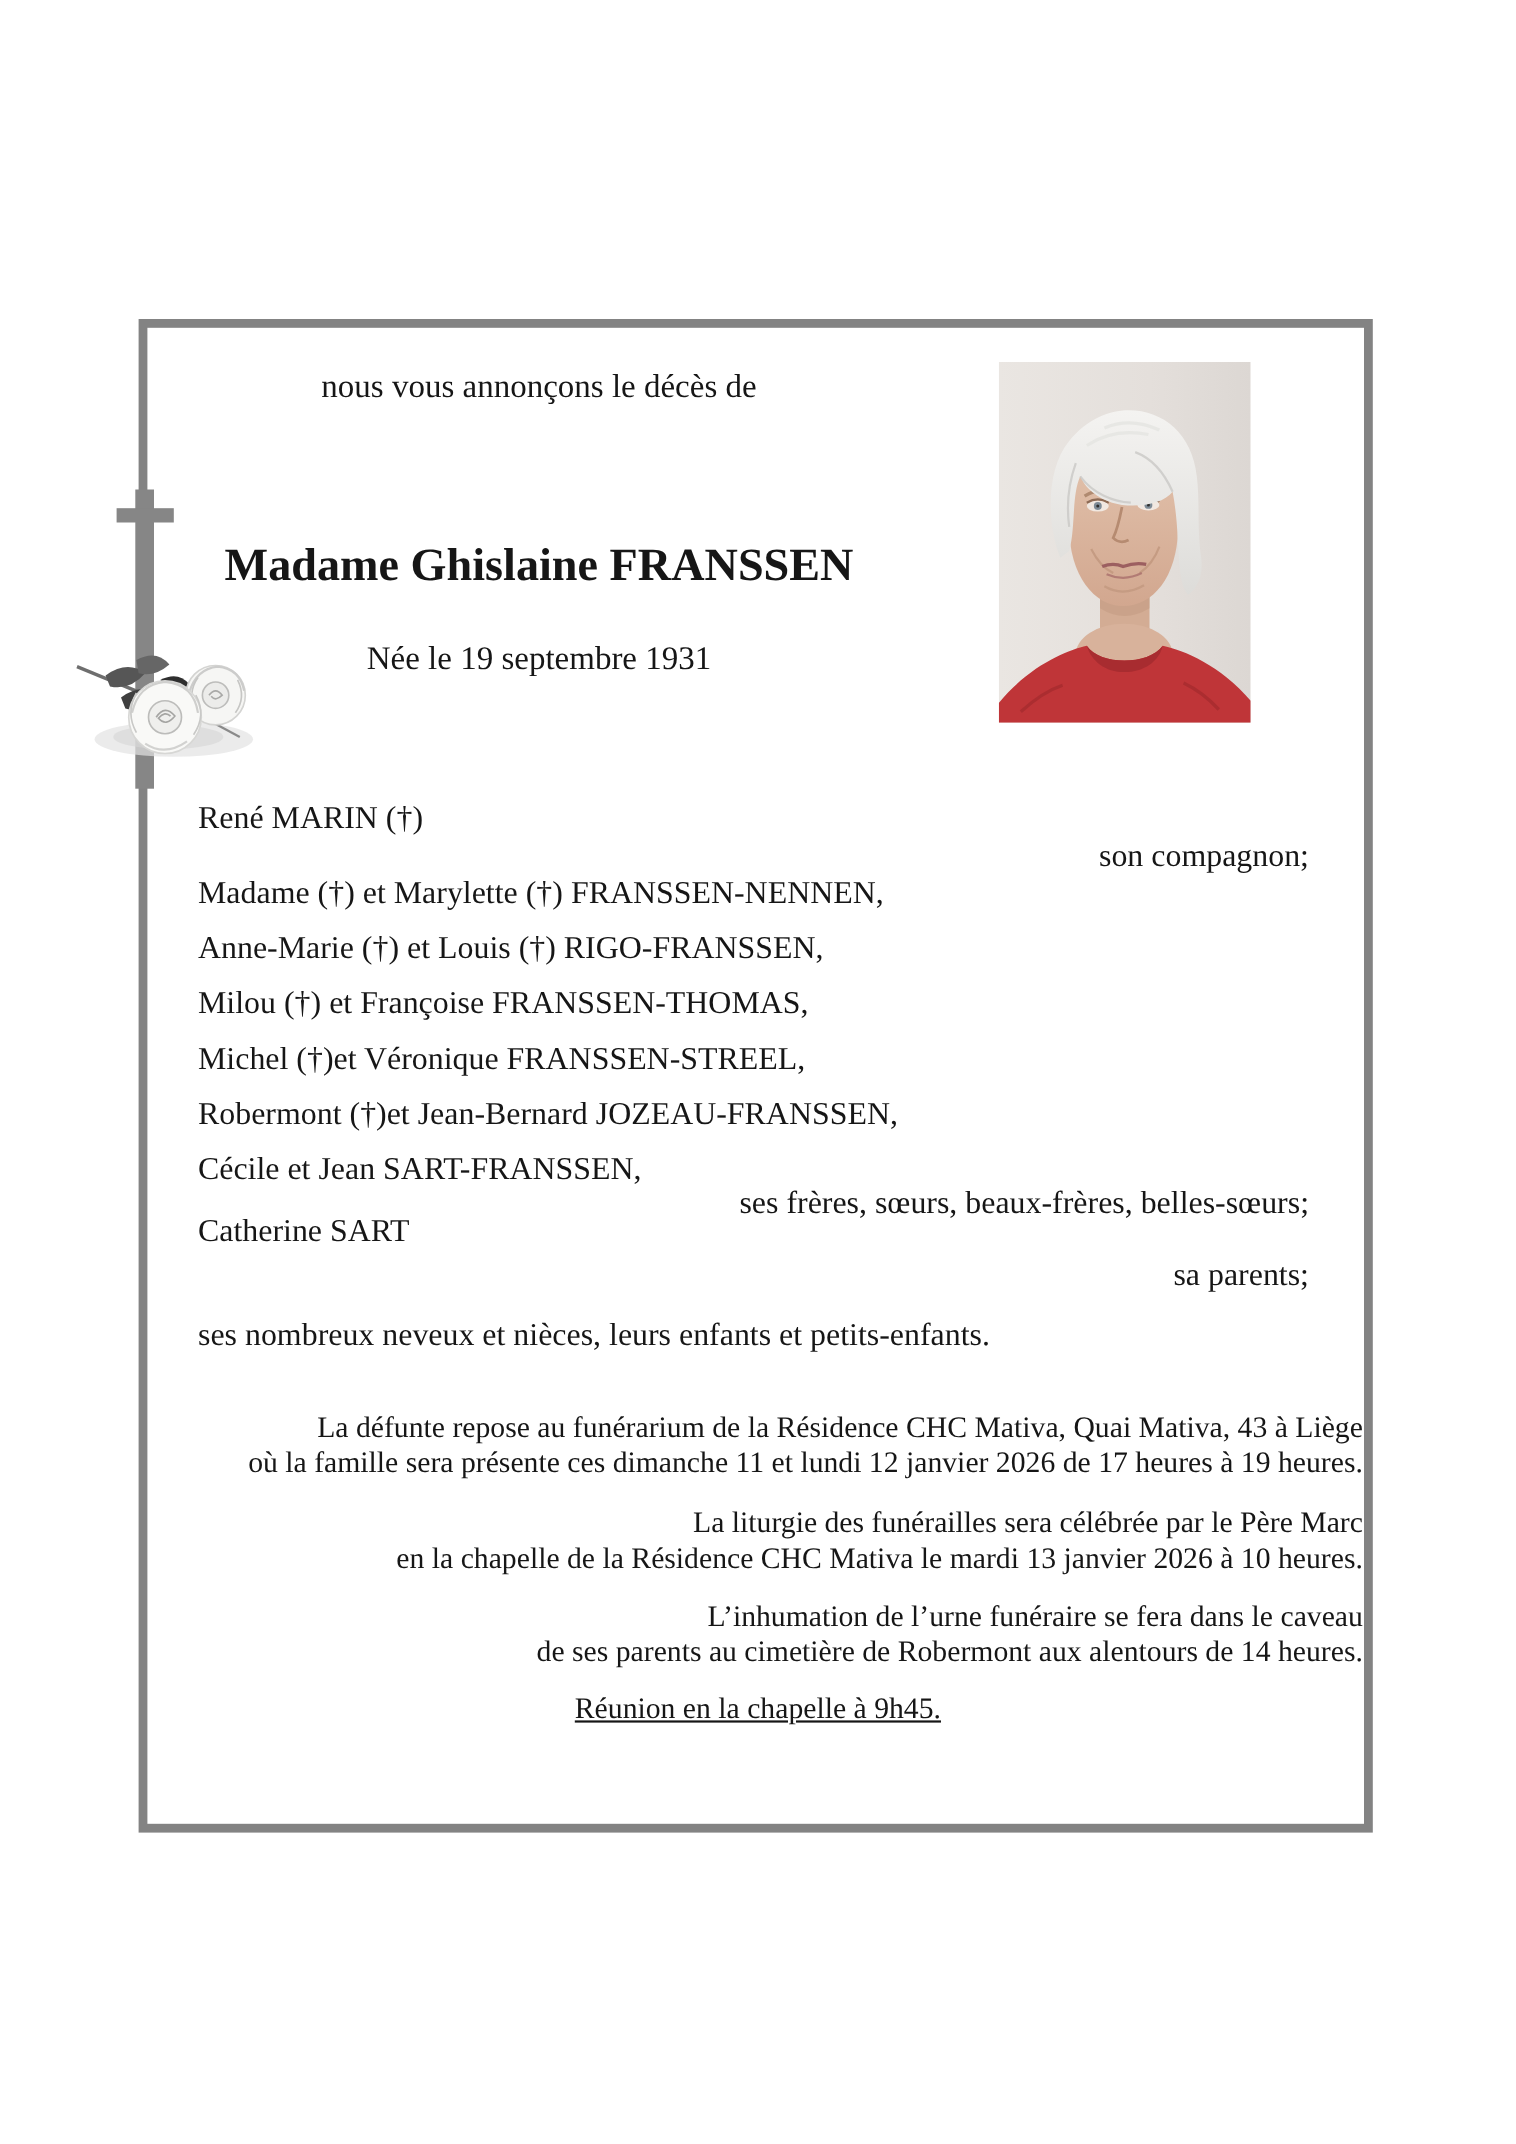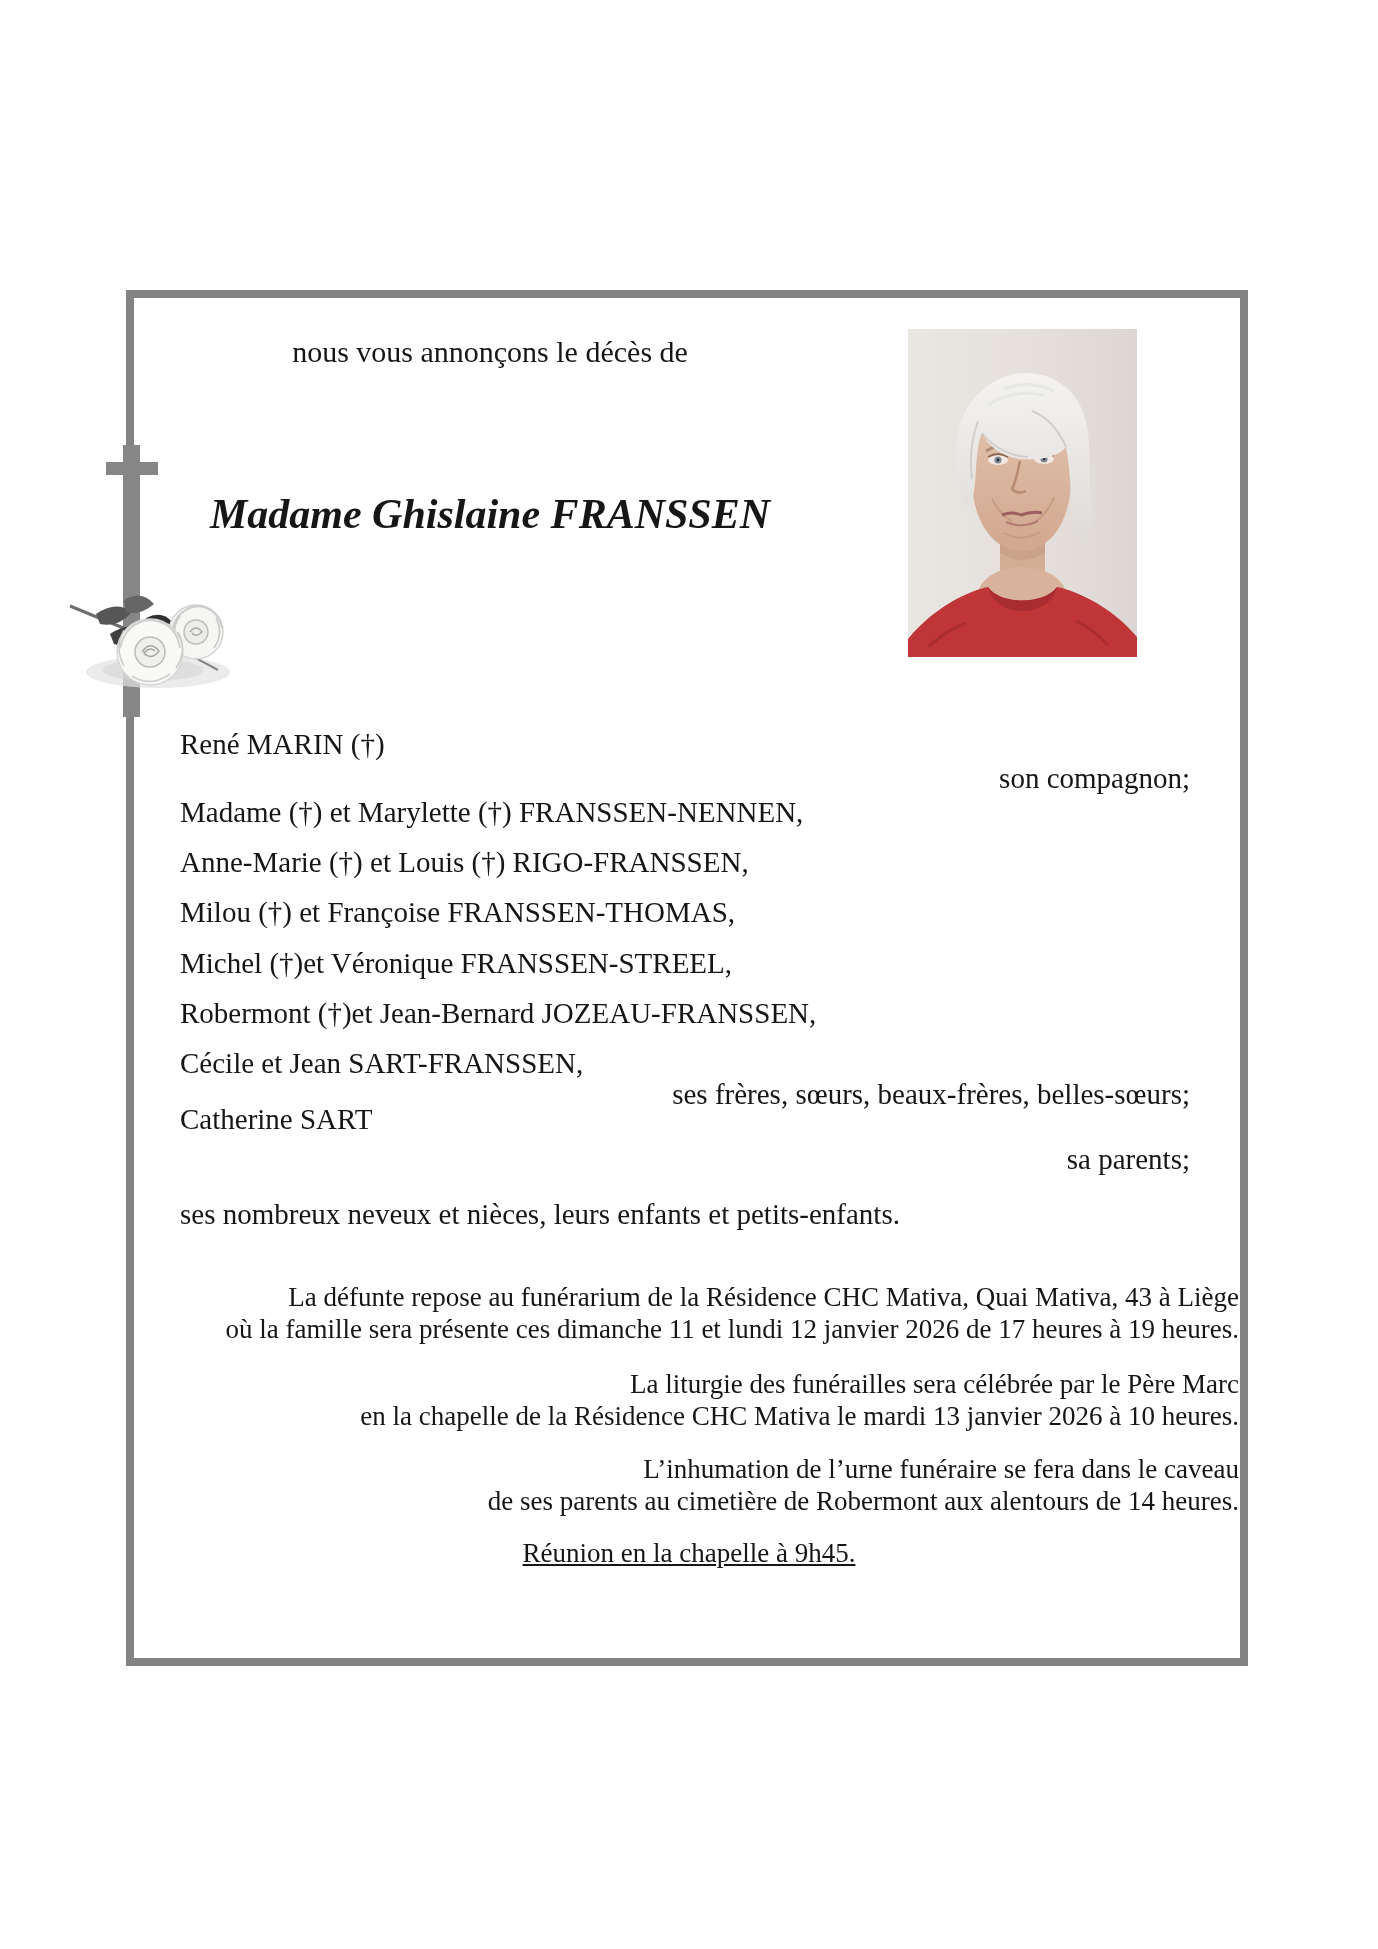--- a/index.html
+++ b/index.html
@@ -17,21 +17,21 @@
   .cross-h{position:absolute;left:106px;top:462px;width:52px;height:13px;background:#868686;}
   .roses{position:absolute;left:58px;top:572px;width:175px;height:122px;}
   .photo{position:absolute;left:908px;top:329px;width:229px;height:328px;}
 
   .intro{
     position:absolute;left:180px;top:330px;width:620px;
     text-align:center;font-size:30px;line-height:44px;
   }
   .deceased{
     position:absolute;left:180px;top:491px;width:620px;
-    text-align:center;font-size:42px;font-weight:bold;line-height:46px;font-style:italic;
+    text-align:center;font-size:42px;font-weight:bold;line-height:46px;
   }
   .dates{
     position:absolute;left:180px;top:580px;width:620px;
     text-align:center;font-size:30px;line-height:37px;
   }
   .rel{
     position:absolute;left:180px;width:1010px;
     font-size:29px;line-height:34px;white-space:nowrap;
   }
   .rel.right{text-align:right;}
@@ -132,20 +132,21 @@
   <path d="M96 60 Q120 50 146 62 M80 76 Q104 60 136 66" stroke="#e6e5e2" stroke-width="3" fill="none" opacity="0.9"></path>
 </svg>
 
 <div class="intro">
   <div>nous vous annonçons le décès de</div>
 </div>
 
 <div class="deceased">Madame Ghislaine FRANSSEN</div>
 
 <div class="dates">
+  <div>Née le 19 septembre 1931</div>
 </div>
 
 <div class="rel" style="top:727px">René MARIN (†)</div>
 <div class="rel right" style="top:761px">son compagnon;</div>
 <div class="rel" style="top:795px">Madame (†) et Marylette (†) FRANSSEN-NENNEN,</div>
 <div class="rel" style="top:845px">Anne-Marie (†) et Louis (†) RIGO-FRANSSEN,</div>
 <div class="rel" style="top:895px">Milou (†) et Françoise FRANSSEN-THOMAS,</div>
 <div class="rel" style="top:946px">Michel (†)et Véronique FRANSSEN-STREEL,</div>
 <div class="rel" style="top:996px">Robermont (†)et Jean-Bernard JOZEAU-FRANSSEN,</div>
 <div class="rel" style="top:1046px">Cécile et Jean SART-FRANSSEN,</div>

